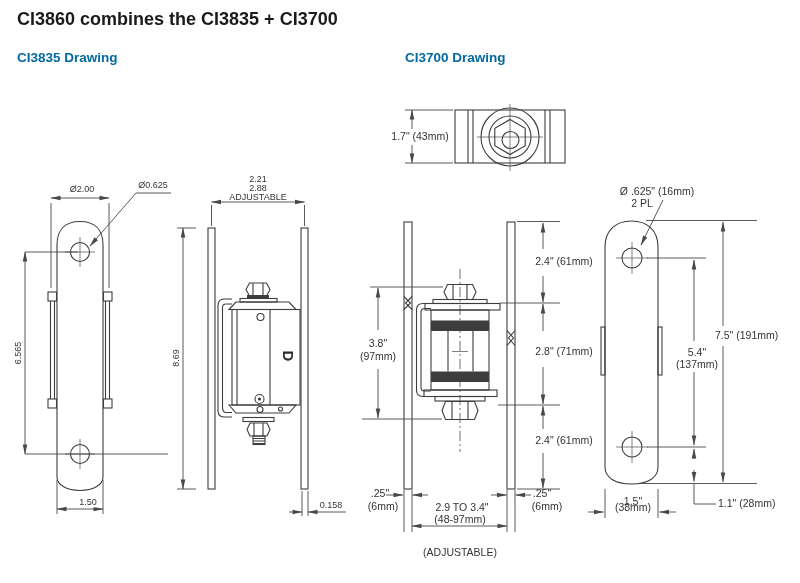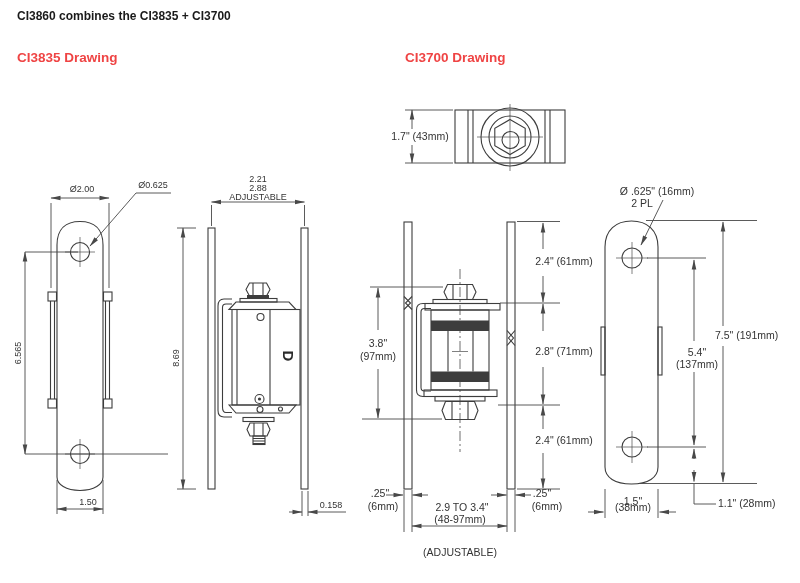--- a/index.html
+++ b/index.html
@@ -6,23 +6,23 @@
   html,body{background:#fff}
   body{width:800px;height:583px;position:relative;overflow:hidden;
        font-family:"Liberation Sans",sans-serif}
   #stage{position:absolute;left:0;top:0;width:800px;height:583px}
   svg{position:absolute;left:0;top:0}
   .p{stroke:#3d3d3d;fill:none;stroke-width:1.1}
   .d{stroke:#484848;fill:none;stroke-width:0.9}
   .cl{stroke:#4a4a4a;fill:none;stroke-width:0.7}
   .cl2{stroke:#4a4a4a;fill:none;stroke-width:0.8;stroke-dasharray:10 3 2 3}
   .f{fill:#3d3d3d;stroke:none}
-  .t-main{position:absolute;left:17px;top:9px;font-size:12px;font-weight:bold;
+  .t-main{position:absolute;left:17px;top:9px;font-size:18px;font-weight:bold;
           color:#1a1a1a;white-space:nowrap}
-  .t-sub{position:absolute;font-size:13.5px;font-weight:bold;color:#ef4444;white-space:nowrap}
+  .t-sub{position:absolute;font-size:13.5px;font-weight:bold;color:#0369a1;white-space:nowrap}
   .lbl{position:absolute;font-size:9px;color:#333;white-space:nowrap;line-height:1.05;
        transform:translate(-50%,-50%)}
   .m{font-size:10.5px}
   .bg{background:#fff;padding:0 2px}
   .rot{transform:translate(-50%,-50%) rotate(-90deg)}
   .ll{transform:translateY(-50%)}
   .logo{position:absolute;font-weight:bold;font-size:15px;color:#2b2b2b;
         transform:translate(-50%,-50%) rotate(90deg)}
 </style>
 </head>

